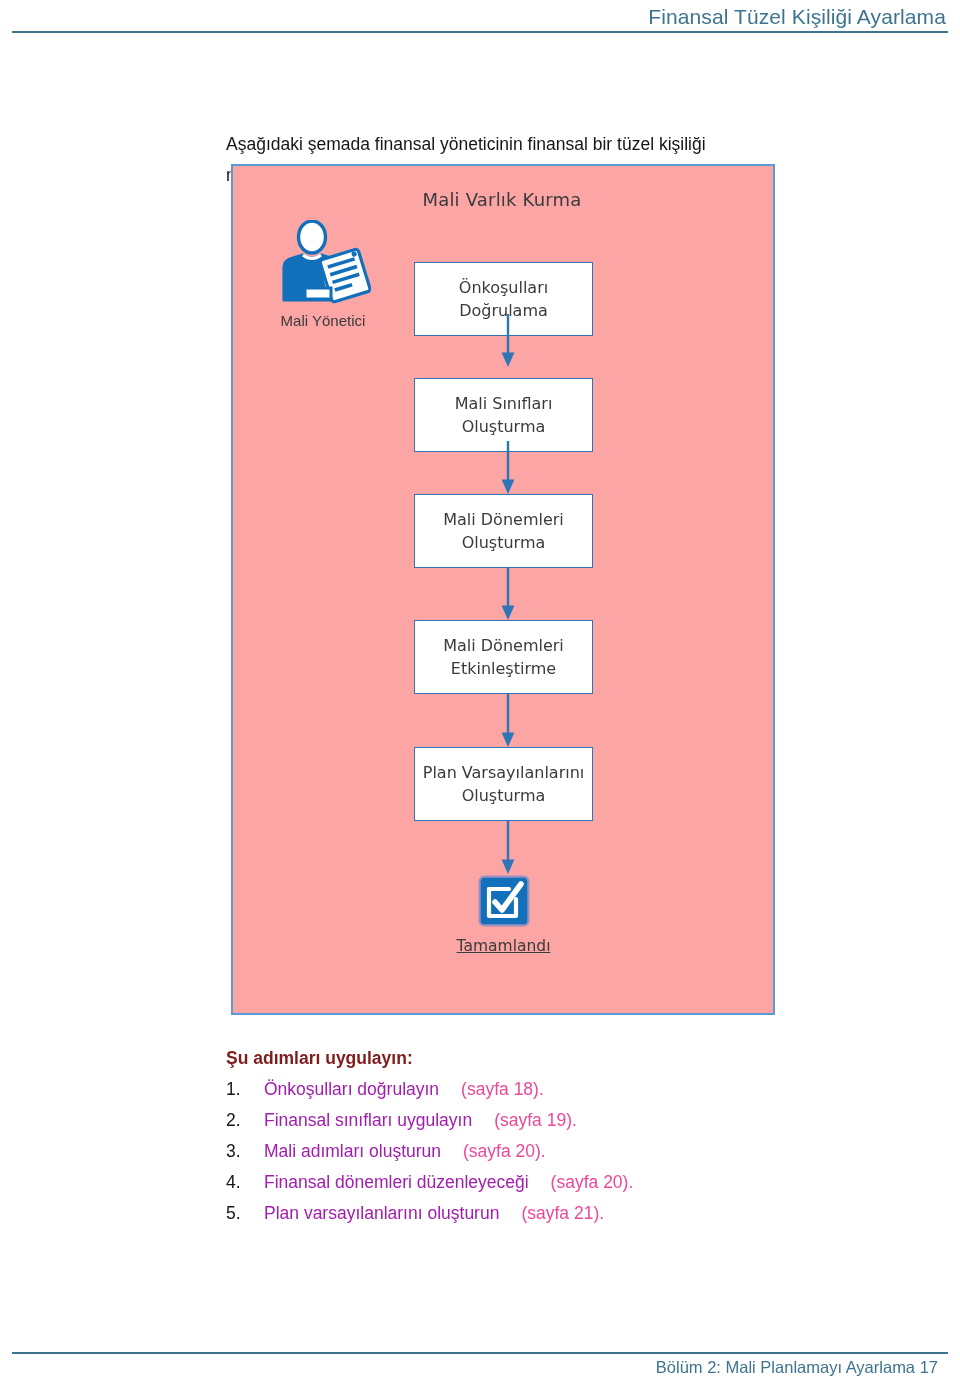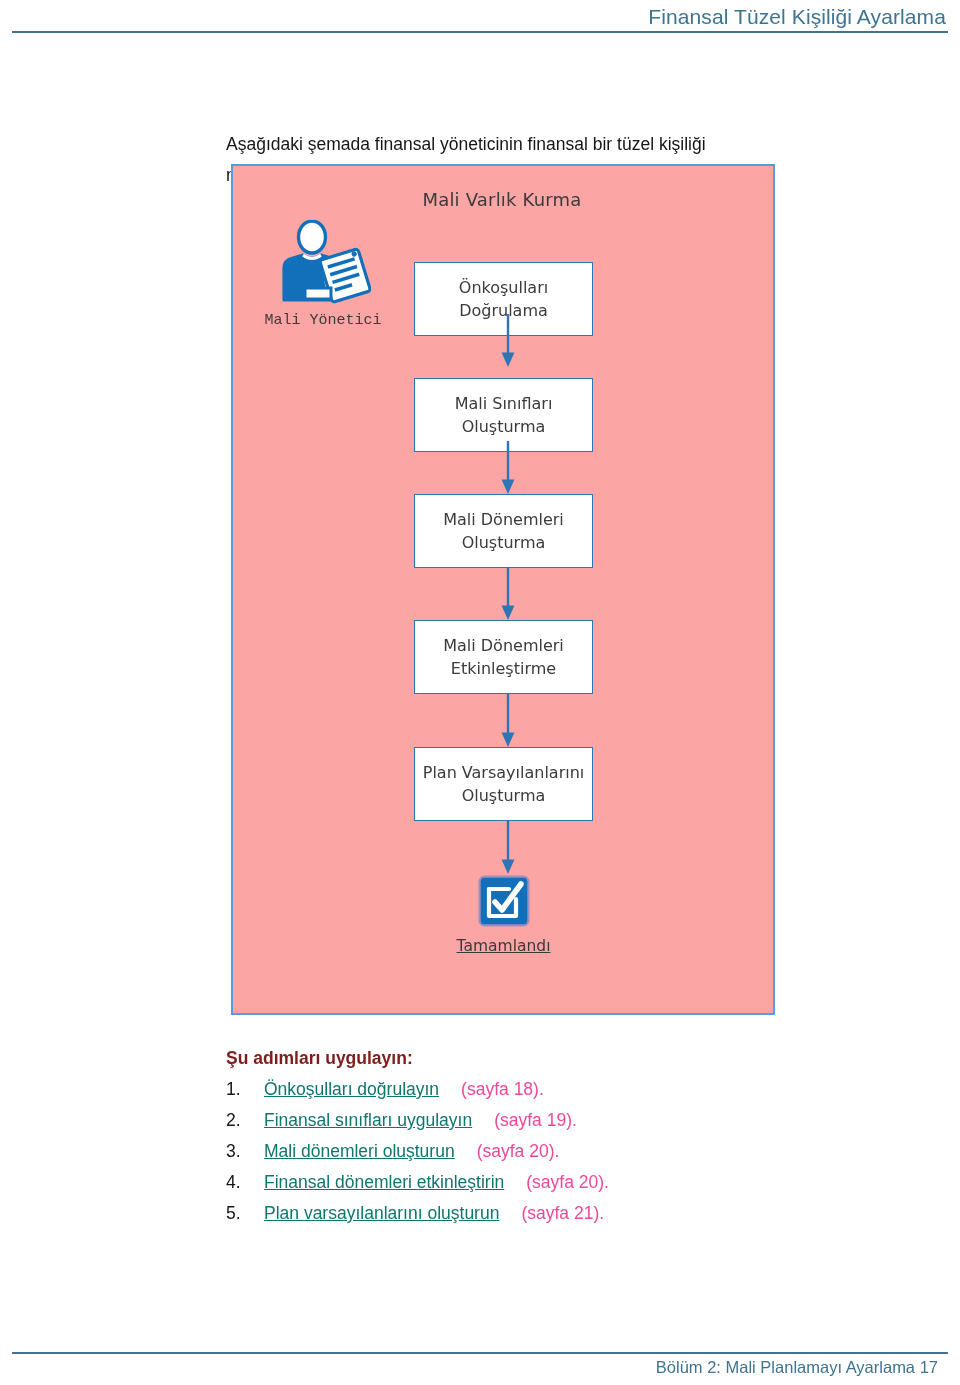--- a/index.html
+++ b/index.html
@@ -87,21 +87,21 @@
   .actor-icon {
     width: 96px;
     height: 86px;
     margin: 0 auto;
     display: block;
   }
   .actor-label {
     margin-top: 6px;
     font-size: 15px;
     color: #3b3b3b;
-    font-family: Liberation Mono, monospace;
+    font-family: Liberation Sans, sans-serif;
   }
 
   
   .pbox {
     position: absolute;
     left: 181px;
     width: 179px;
     height: 74px;
     border: 1.6px solid #2e75b6;
     box-sizing: border-box;
@@ -180,22 +180,21 @@
     align-items: baseline;
     height: 31px;
     font-size: 17.5px;
     color: #161616;
   }
   .step-num {
     width: 38px;
     flex: none;
   }
   .step-link {
-    color: #0f766e;
-    text-decoration: underline;
+    color: #a21caf;
     cursor: pointer;
   }
   .step-tail {
     color: #ec4899;
     margin-left: 22px;
   }
 
   
   .footer-rule {
     position: absolute;
@@ -327,26 +326,26 @@
     <span class="step-link">Önkoşulları doğrulayın</span>
     <span class="step-tail">(sayfa 18).</span>
   </div>
   <div class="step-row">
     <span class="step-num">2.</span>
     <span class="step-link">Finansal sınıfları uygulayın</span>
     <span class="step-tail">(sayfa 19).</span>
   </div>
   <div class="step-row">
     <span class="step-num">3.</span>
-    <span class="step-link">Mali dönemleri oluşturun</span>
+    <span class="step-link">Mali adımları oluşturun</span>
     <span class="step-tail">(sayfa 20).</span>
   </div>
   <div class="step-row">
     <span class="step-num">4.</span>
-    <span class="step-link">Finansal dönemleri etkinleştirin</span>
+    <span class="step-link">Finansal dönemleri düzenleyeceği</span>
     <span class="step-tail">(sayfa 20).</span>
   </div>
   <div class="step-row">
     <span class="step-num">5.</span>
     <span class="step-link">Plan varsayılanlarını oluşturun</span>
     <span class="step-tail">(sayfa 21).</span>
   </div>
 </div>
 
 <div class="footer-rule"></div>

